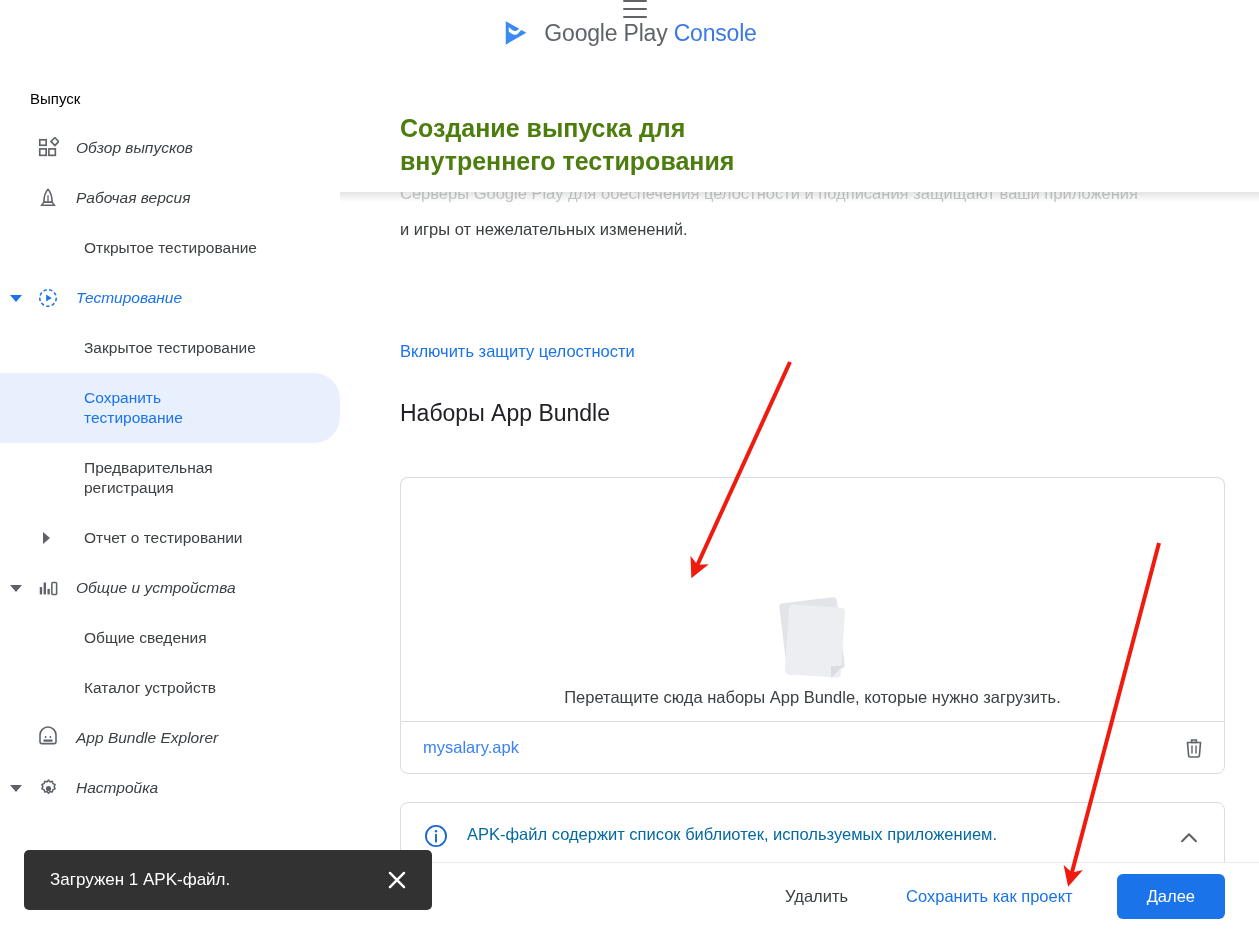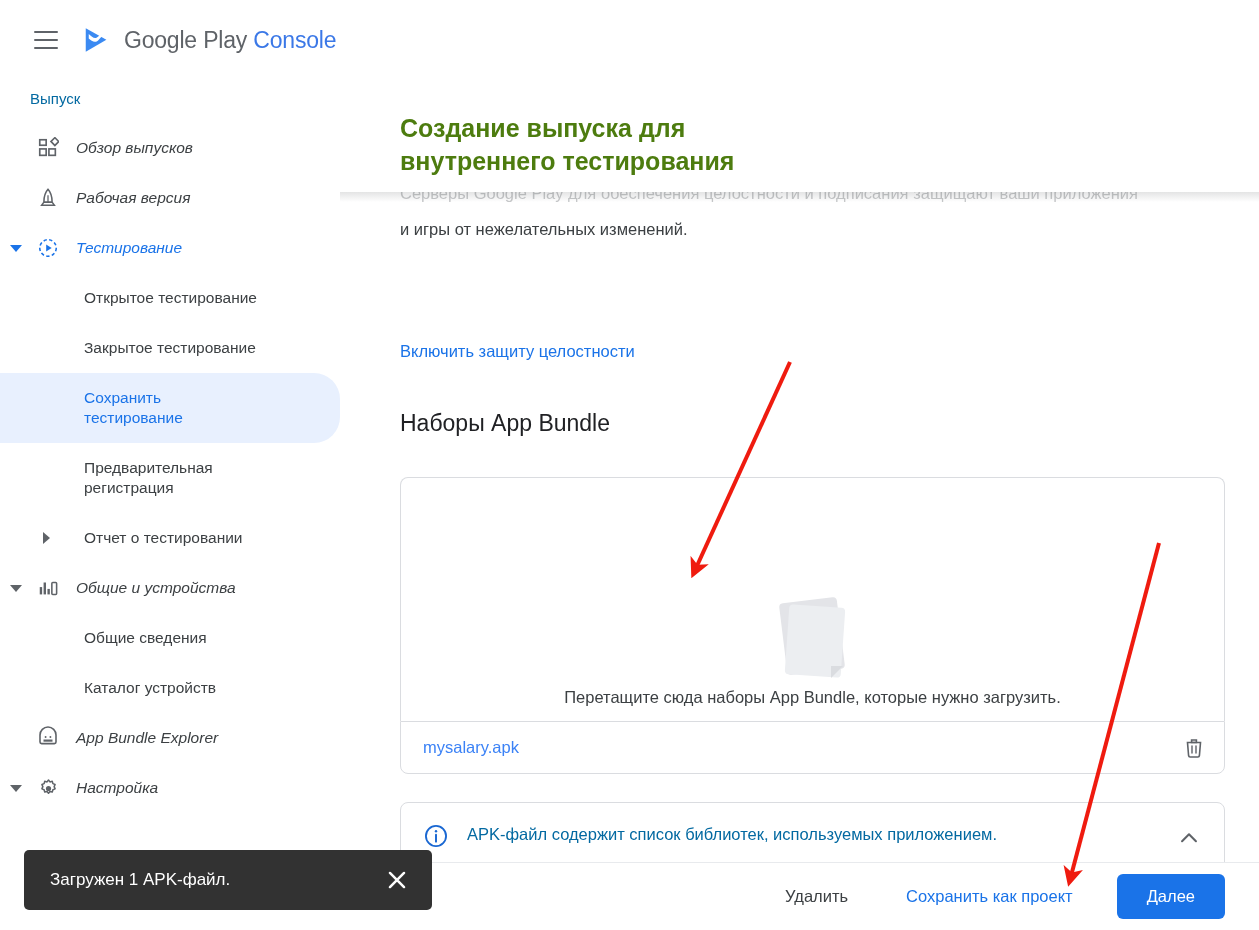--- a/index.html
+++ b/index.html
@@ -7,21 +7,21 @@
     width: 1259px; height: 930px;
     font-family: "Liberation Sans", sans-serif;
     background: #ffffff;
     overflow: hidden;
   }
   body { position: relative; }
 
   
   .topbar {
     position: absolute; top: 0; left: 0; width: 1259px; height: 80px;
-    display: flex; align-items: center; background: #fff; z-index: 40;
+    display: flex; align-items: center; background: #fff; z-index: 40; flex-direction: column;
   }
   .hamburger {
     width: 24px; height: 18px; margin-left: 34px; margin-right: 24px;
     display: flex; flex-direction: column; justify-content: space-between;
     cursor: pointer;
   }
   .hamburger span { display:block; height: 2px; background: #5f6368; border-radius: 1px; }
 
   .brand { display: flex; align-items: center; gap: 12px; }
   .brand-text { font-size: 23px; letter-spacing: -0.2px; white-space: nowrap; }
@@ -67,21 +67,21 @@
     background: #dfe1e5; display: flex; align-items: center; justify-content: center;
     cursor: pointer;
   }
 
   
   .sidebar {
     position: absolute; top: 80px; left: 0; width: 340px; height: 850px;
     background: #fff; overflow: hidden;
   }
   .sb-section-title {
-    font-size: 15px; color: #0369a1; font-weight: 500;
+    font-size: 15px; color: #000000; font-weight: 500;
     padding: 10px 0 16px 30px;
   }
   .sb-item {
     position: relative; display: flex; align-items: center;
     min-height: 50px; cursor: pointer; padding-right: 14px;
   }
   .sb-item .caret {
     position: absolute; left: 8px; width: 16px; display: flex;
     align-items: center; justify-content: center;
   }
@@ -138,21 +138,21 @@
   }
   .intro-line2 {
     position: absolute; left: 60px; top: 140px; width: 800px;
     font-size: 16.5px; color: #3c4043;
   }
   .integrity-link {
     position: absolute; left: 60px; top: 262px;
     font-size: 16.5px; color: #1a73e8; cursor: pointer;
   }
   .section-title {
-    position: absolute; left: 60px; top: 330px;
+    position: absolute; left: 60px; top: 320px;
     font-size: 23px; color: #202124; font-weight: 500;
   }
 
   .dropzone {
     position: absolute; left: 60px; top: 317px; width: 825px; height: 244px;
     border: 1px solid #dadce0; border-bottom: none;
     border-radius: 8px 8px 0 0; background: #fff;
   }
   .dz-graphic {
     position: absolute; left: 50%; top: 118px; transform: translateX(-50%);
@@ -309,37 +309,37 @@
 
   <div class="sb-item top">
     <span class="sb-icon">
       <svg width="22" height="22" viewBox="0 0 24 24">
         <path d="M12 2.5 C8.8 6 7.5 11 7.5 16.5 h9 C16.5 11 15.2 6 12 2.5 Z" fill="none" stroke="#5f6368" stroke-width="1.7"></path>
         <line x1="12" y1="9" x2="12" y2="16.5" stroke="#5f6368" stroke-width="1.4"></line>
         <path d="M7.5 16.5 L5 20 h14 l-2.5 -3.5" fill="none" stroke="#5f6368" stroke-width="1.6"></path>
       </svg>
     </span>
     <span class="sb-label">Рабочая версия</span>
+  </div>
+
+  <div class="sb-item child">
+    <span class="sb-label">Открытое тестирование</span>
   </div>
 
   <div class="sb-item top active">
     <span class="caret">
         <i class="caret-down"></i>
       </span>
     <span class="sb-icon">
       <svg width="22" height="22" viewBox="0 0 24 24">
         <circle cx="12" cy="12" r="9" fill="none" stroke="#1a73e8" stroke-width="1.7" stroke-dasharray="3.6 2.6"></circle>
         <path d="M10 8.2 L16 12 L10 15.8 Z" fill="#1a73e8"></path>
       </svg>
     </span>
     <span class="sb-label">Тестирование</span>
-  </div>
-
-  <div class="sb-item child">
-    <span class="sb-label">Открытое тестирование</span>
   </div>
 
   <div class="sb-item child">
     <span class="sb-label">Закрытое тестирование</span>
   </div>
 
   <div class="sb-item child selected" style="min-height:70px">
     <span class="sb-label" style="max-width:150px">Сохранить тестирование</span>
   </div>
 

